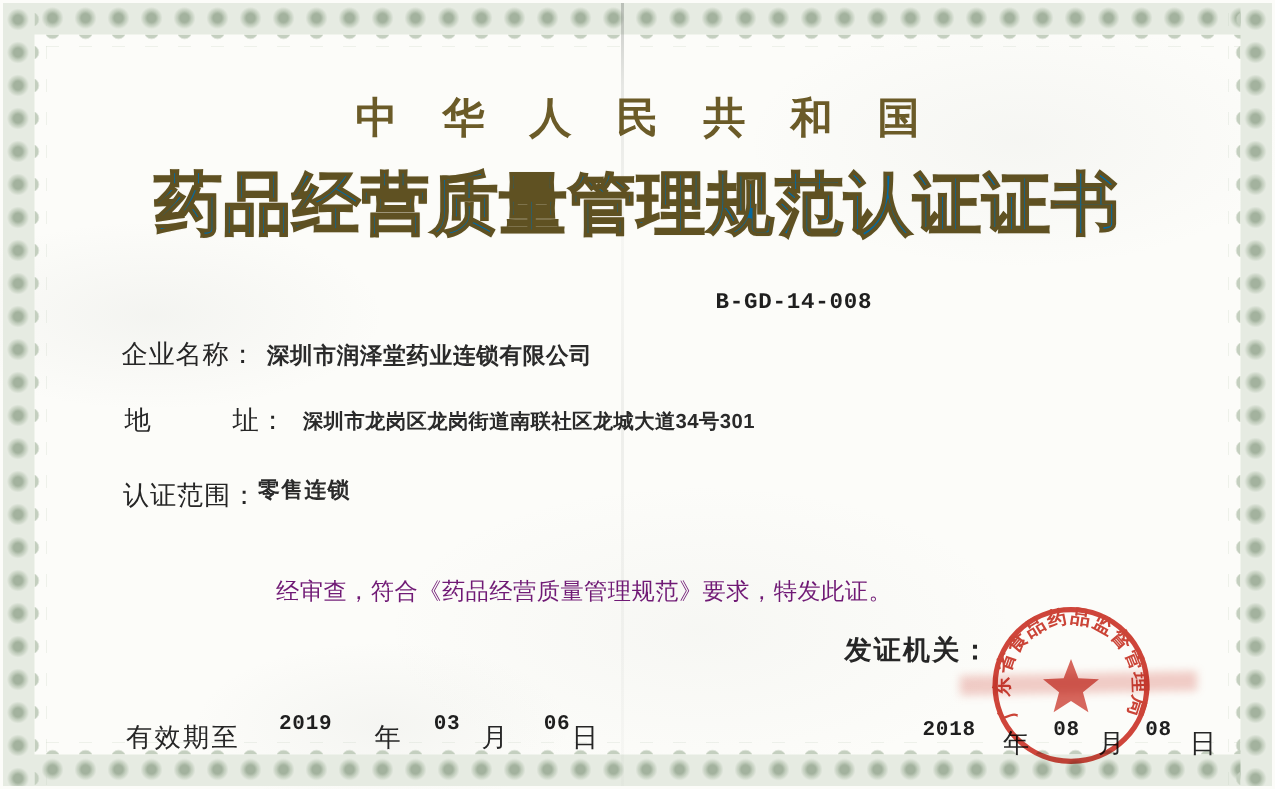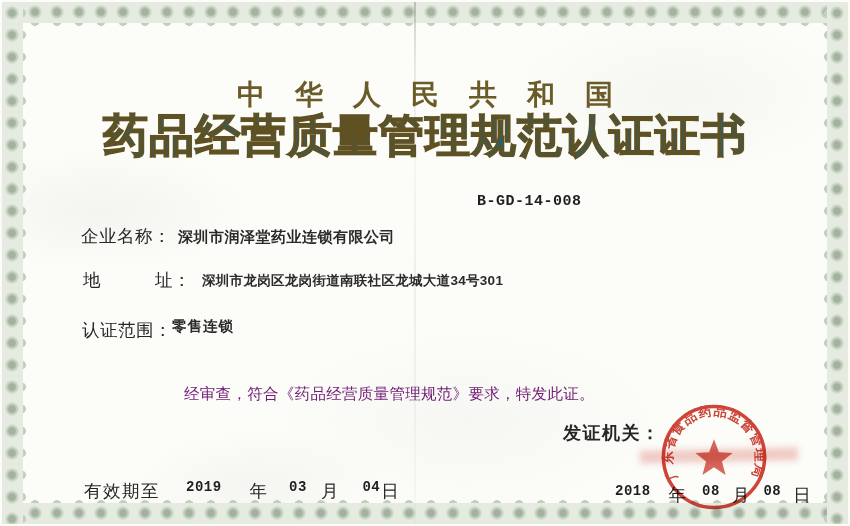--- a/index.html
+++ b/index.html
@@ -65,21 +65,21 @@
     position:absolute; left:414px; top:2px; bottom:2px; width:2px;
     background:linear-gradient(180deg,
       rgba(105,110,105,.35) 0px, rgba(130,135,130,.18) 55px,
       rgba(140,145,140,.06) 160px, rgba(135,140,135,.12) 55%,
       rgba(135,140,135,.04) 100%);
   }
   
   .country-title {
     position:absolute; top:60px; left:0; right:0; text-align:center;
     font-family:"Liberation Serif", serif; font-weight:bold; font-size:28px;
-    color:#6b5b28; letter-spacing:30px; text-indent:30px; white-space:nowrap;margin-top:16px;
+    color:#6b5b28; letter-spacing:30px; text-indent:30px; white-space:nowrap;
   }
   .main-title {
     position:absolute; top:106px; left:0; right:0; margin:0; text-align:center;
     font-family:"Liberation Sans", sans-serif; font-weight:bold; font-size:45px;
     color:#0369a1; letter-spacing:1px; white-space:nowrap;
     -webkit-text-stroke:1.2px #5f5122;
     text-shadow:0 0 1px #6a5a27;
   }
   .cert-no {
     position:absolute; top:193px; left:477px; display:flex; align-items:baseline; gap:10px;
@@ -101,21 +101,21 @@
   .f3l { top:318px; left:82px; }
   .f3v { top:317px; left:172px; font-size:14.5px; letter-spacing:1px; }
   .statement {
     position:absolute; top:384px; left:184px; font-size:15.5px; letter-spacing:.3px;
     color:#701a75; white-space:nowrap;
   }
   .issuer {
     position:absolute; top:421px; left:563px; font-size:18px; letter-spacing:1.5px;
     color:#262626; font-weight:bold; white-space:nowrap;
   }
-  .date-row { position:absolute; display:flex; align-items:center; white-space:nowrap; }
+  .date-row { position:absolute; display:flex; align-items:flex-start; white-space:nowrap; }
   .date-row .u { font-size:17.5px; color:#262626; }
   .date-row .n {
     font-family:"Liberation Mono", monospace; font-size:14px; font-weight:bold;
     color:#1f1f1f; position:relative; top:-4px; letter-spacing:.5px;
   }
   .valid-row { top:479px; left:84px; }
   .valid-row .prefix { font-size:17.5px; letter-spacing:1.5px; color:#262626; }
   .valid-row .y  { margin-left:26px; }
   .valid-row .yu { margin-left:28px; }
   .valid-row .m  { margin-left:22px; }
@@ -176,21 +176,21 @@
   <div class="statement">经审查，符合《药品经营质量管理规范》要求，特发此证。</div>
 
   <div class="issuer">发证机关：</div>
 
   <div class="date-row valid-row">
     <span class="prefix">有效期至</span>
     <span class="n y">2019</span>
     <span class="u yu">年</span>
     <span class="n m">03</span>
     <span class="u mu">月</span>
-    <span class="n d">04</span>
+    <span class="n d">06</span>
     <span class="u du">日</span>
   </div>
 
   <div class="date-row issue-row">
     <span class="n y">2018</span>
     <span class="u yu">年</span>
     <span class="n m">08</span>
     <span class="u mu">月</span>
     <span class="n d">08</span>
     <span class="u du">日</span>

